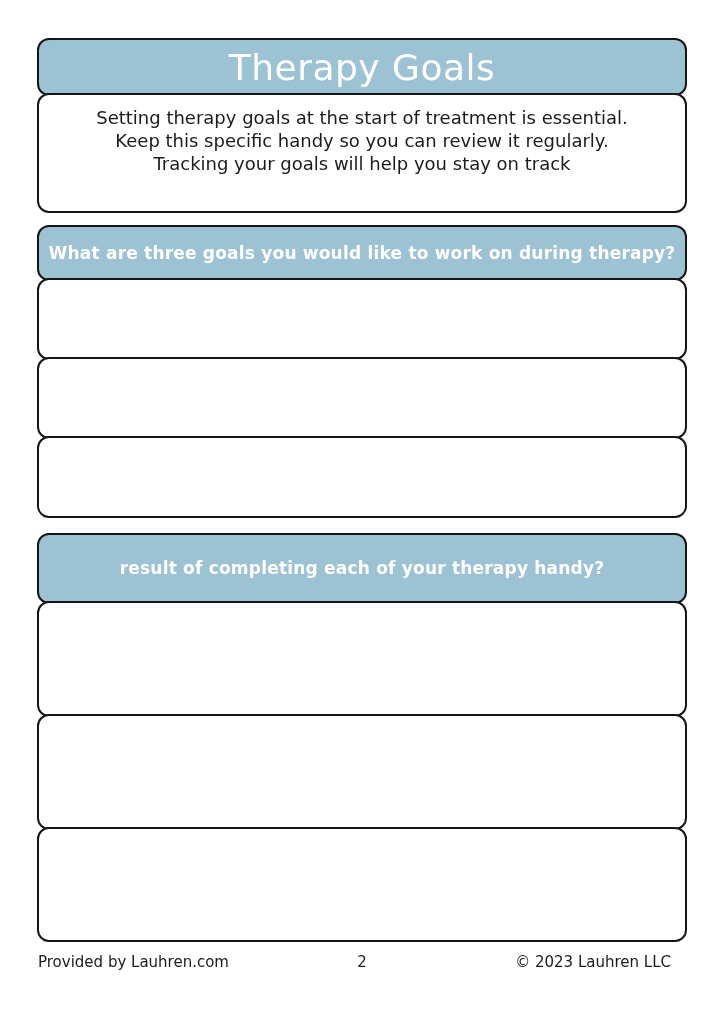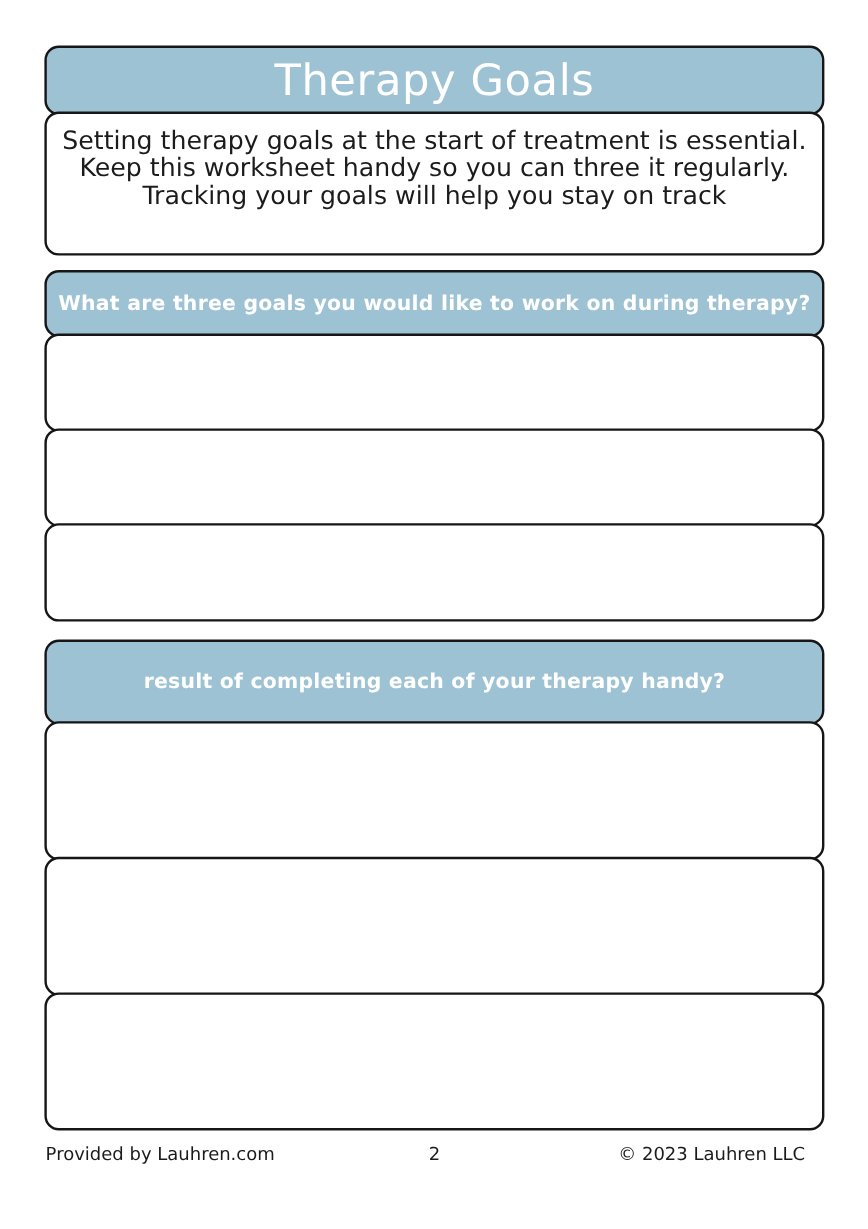--- a/index.html
+++ b/index.html
@@ -42,21 +42,21 @@
     font-size: 36px;
     font-weight: 400;
     letter-spacing: 0.5px;
   }
   .intro-body {
     height: 120px;
     padding-top: 11px;
     text-align: center;
   }
   .intro-body .line {
-    font-size: 21px;
+    font-size: 18px;
     line-height: 23px;
     color: var(--text, #1b1b1b);
   }
 
   
   .q-bar {
     display: flex;
     flex-direction: column;
     align-items: center;
     justify-content: center;
@@ -95,21 +95,21 @@
 <body>
 
 <div class="sheet">
 
   <div class="stack" style="top:38px">
     <div class="box blue title-bar">
       <h1>Therapy Goals</h1>
     </div>
     <div class="box intro-body">
       <div class="line">Setting therapy goals at the start of treatment is essential.</div>
-      <div class="line">Keep this worksheet handy so you can three it regularly.</div>
+      <div class="line">Keep this specific handy so you can review it regularly.</div>
       <div class="line">Tracking your goals will help you stay on track</div>
     </div>
   </div>
 
   <div class="stack" style="top:225px">
     <div class="box blue q-bar one-line">
       <div class="q-line">What are three goals you would like to work on during therapy?</div>
     </div>
     <div class="box answer-sm"></div>
     <div class="box answer-sm"></div>

